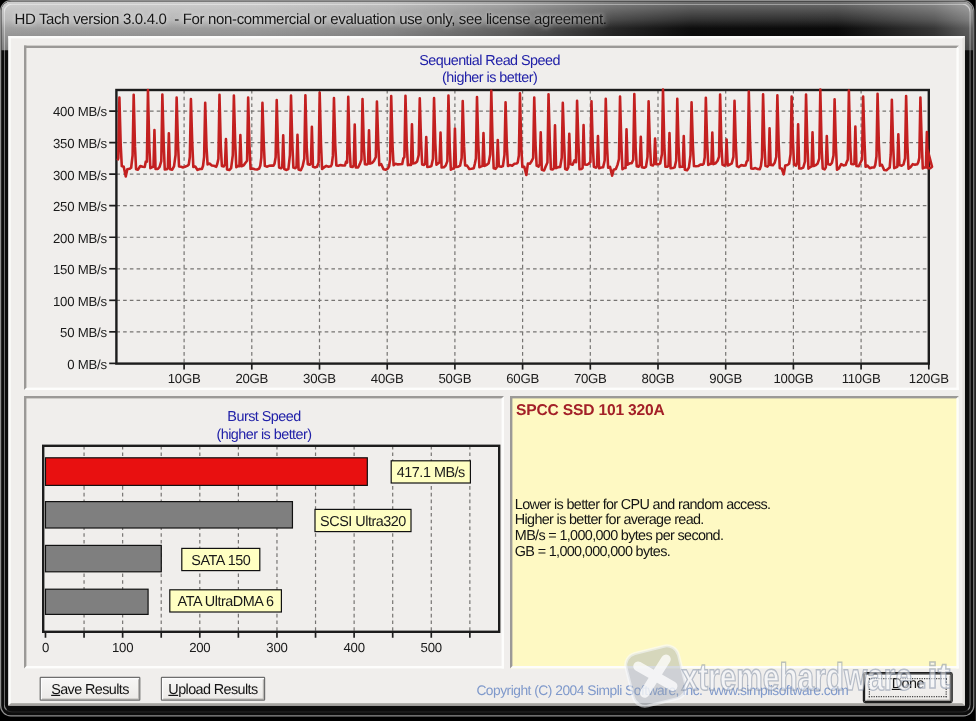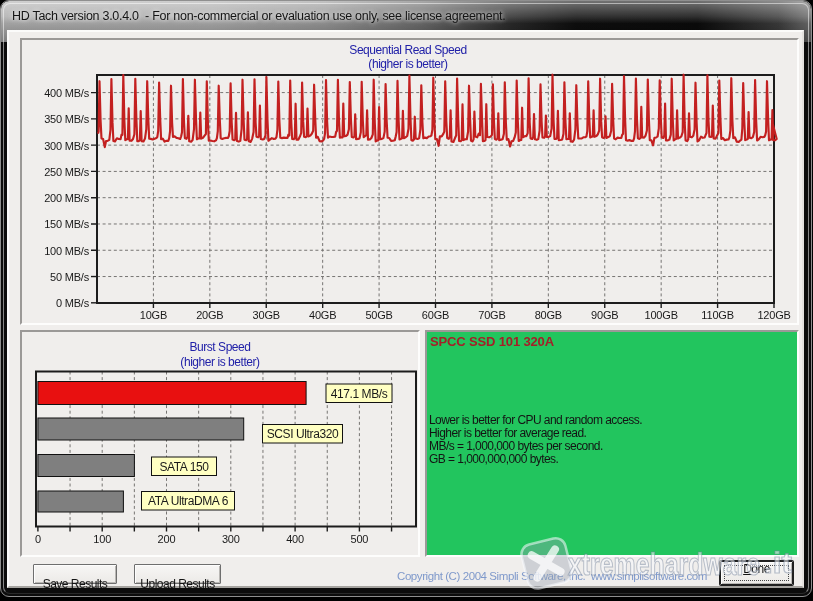--- a/index.html
+++ b/index.html
@@ -14,27 +14,27 @@
   border-radius:8px 8px 0 0;text-align:center; }
 #titlebar span { position:absolute; left:11px; top:7.5px; font-size:12.5px; letter-spacing:-0.28px; color:#151515; white-space:nowrap; text-shadow:0 0 4px rgba(255,255,255,0.85),0 0 9px rgba(255,255,255,0.4); }
 #client { position:absolute; left:6px; top:29px; width:797px; height:558px; background:#f0eeec; }
 #client::before { content:""; position:absolute; inset:0;
   border-top:2px solid #fbfbfa; border-left:2px solid #fbfbfa;
   border-right:2px solid #e4e2df; border-bottom:2px solid #a5a39f; pointer-events:none; }
 .panel { position:absolute; border:2px solid;
   border-color:#9b9997 #fdfdfc #fdfdfc #9b9997; }
 #toppanel { left:13px; top:8px; width:779px; height:287px; }
 #burstpanel { left:13px; top:300px; width:400px; height:227px; }
-#infopanel { left:418px; top:300px; width:374px; height:227px; background:#22c55e; }
+#infopanel { left:418px; top:300px; width:374px; height:227px; background:#fef9c3; }
 #toppanel svg, #burstpanel svg { position:absolute; left:-2px; top:-2px; }
 #infopanel div { position:absolute; font-size:12px; letter-spacing:-0.55px; line-height:13.3px; color:#141414; white-space:pre; }
 .btn { position:absolute; white-space:nowrap; font-size:12px; letter-spacing:-0.5px; color:#141414; text-align:center;
   background:linear-gradient(#f7f6f5,#eceae7);
   border:1px solid #6e6e6e; border-radius:1px;
-  box-shadow:inset 1px 1px 0 #fdfdfd, inset -1px -1px 0 #b9b7b4; padding-top:12px; height:20px; }
+  box-shadow:inset 1px 1px 0 #fdfdfd, inset -1px -1px 0 #b9b7b4; padding-top:2px; height:20px; }
 #copyright { position:absolute; left:390px; top:539.5px; font-size:11.5px; letter-spacing:-0.42px; color:#7f99cb; }
 u { text-decoration:underline; }
 </style></head>
 <body>
 <div id="win">
   <div id="titlebar">
       <span>HD Tach version 3.0.4.0&nbsp;&nbsp;- For non-commercial or evaluation use only, see license agreement.</span>
     </div>
   <div id="client">
     <div class="panel" id="toppanel">

